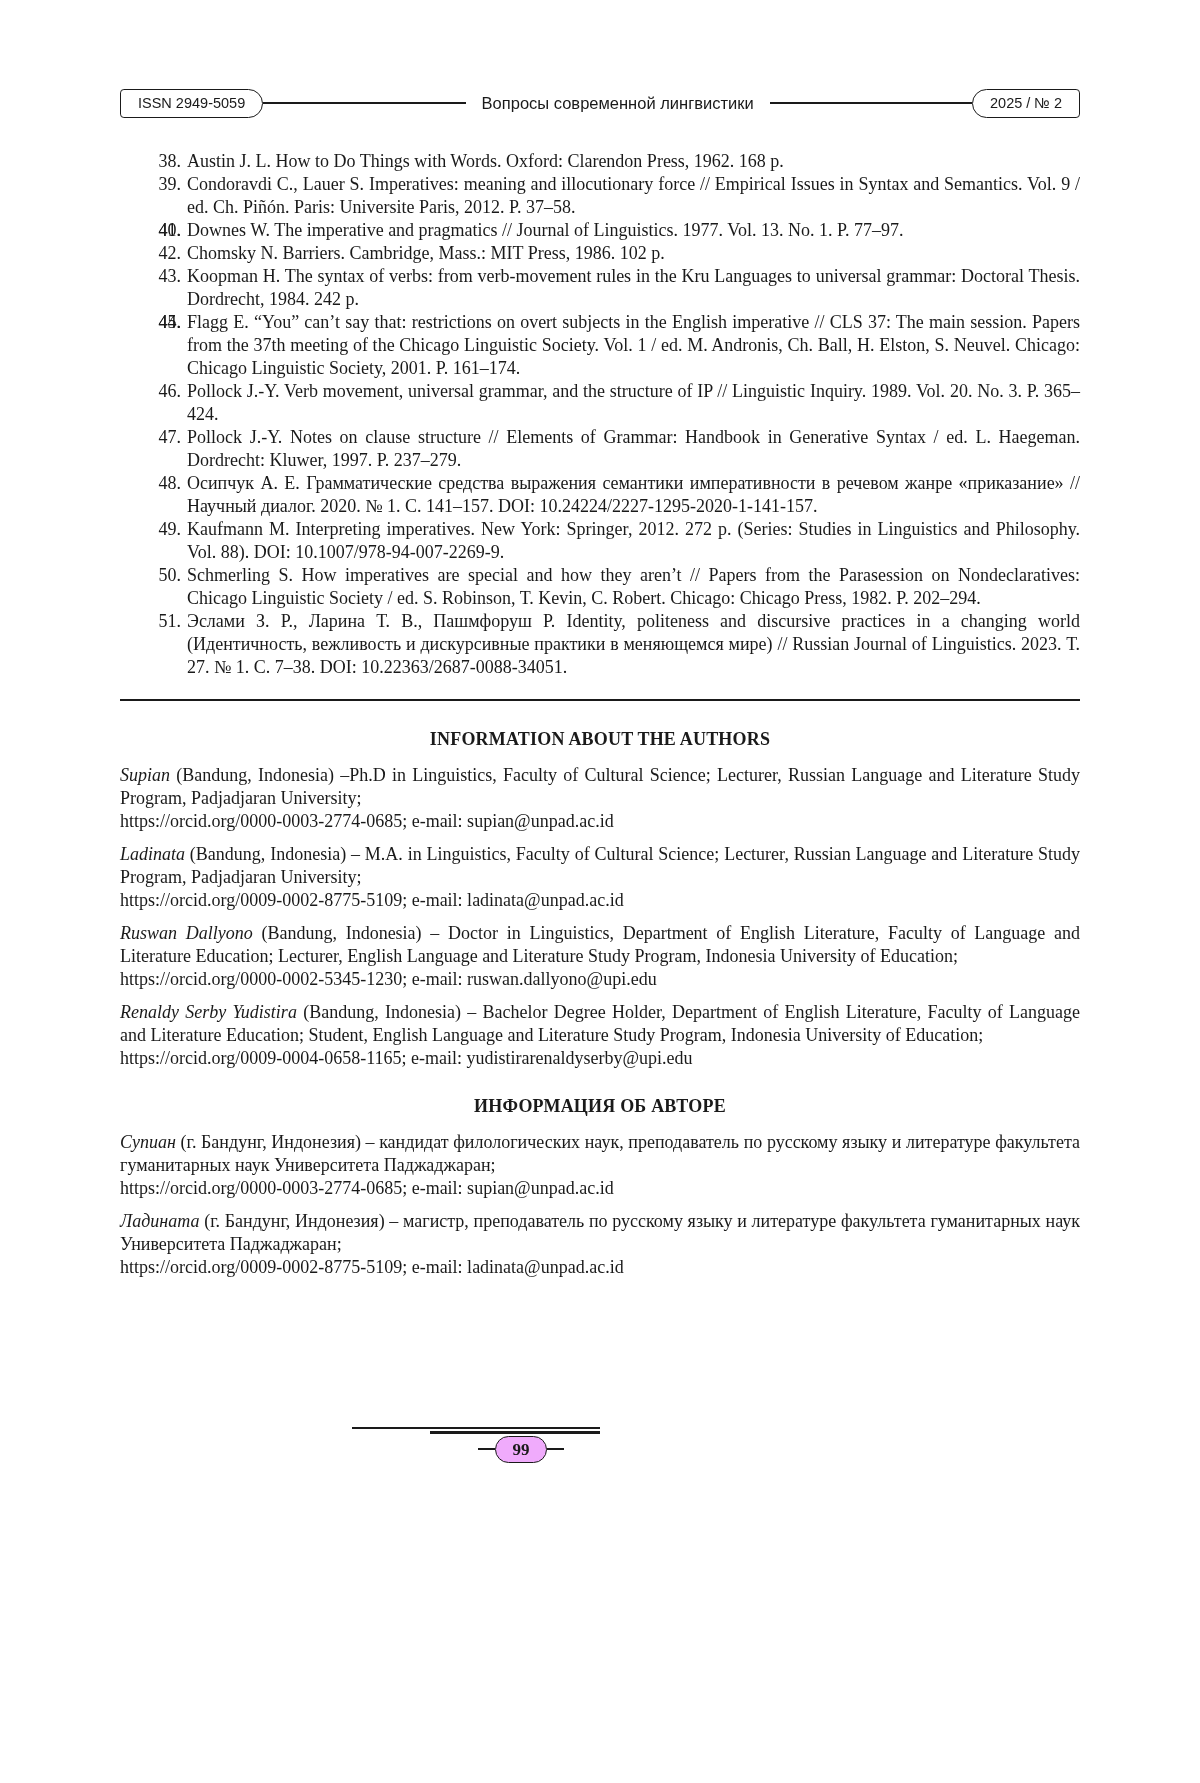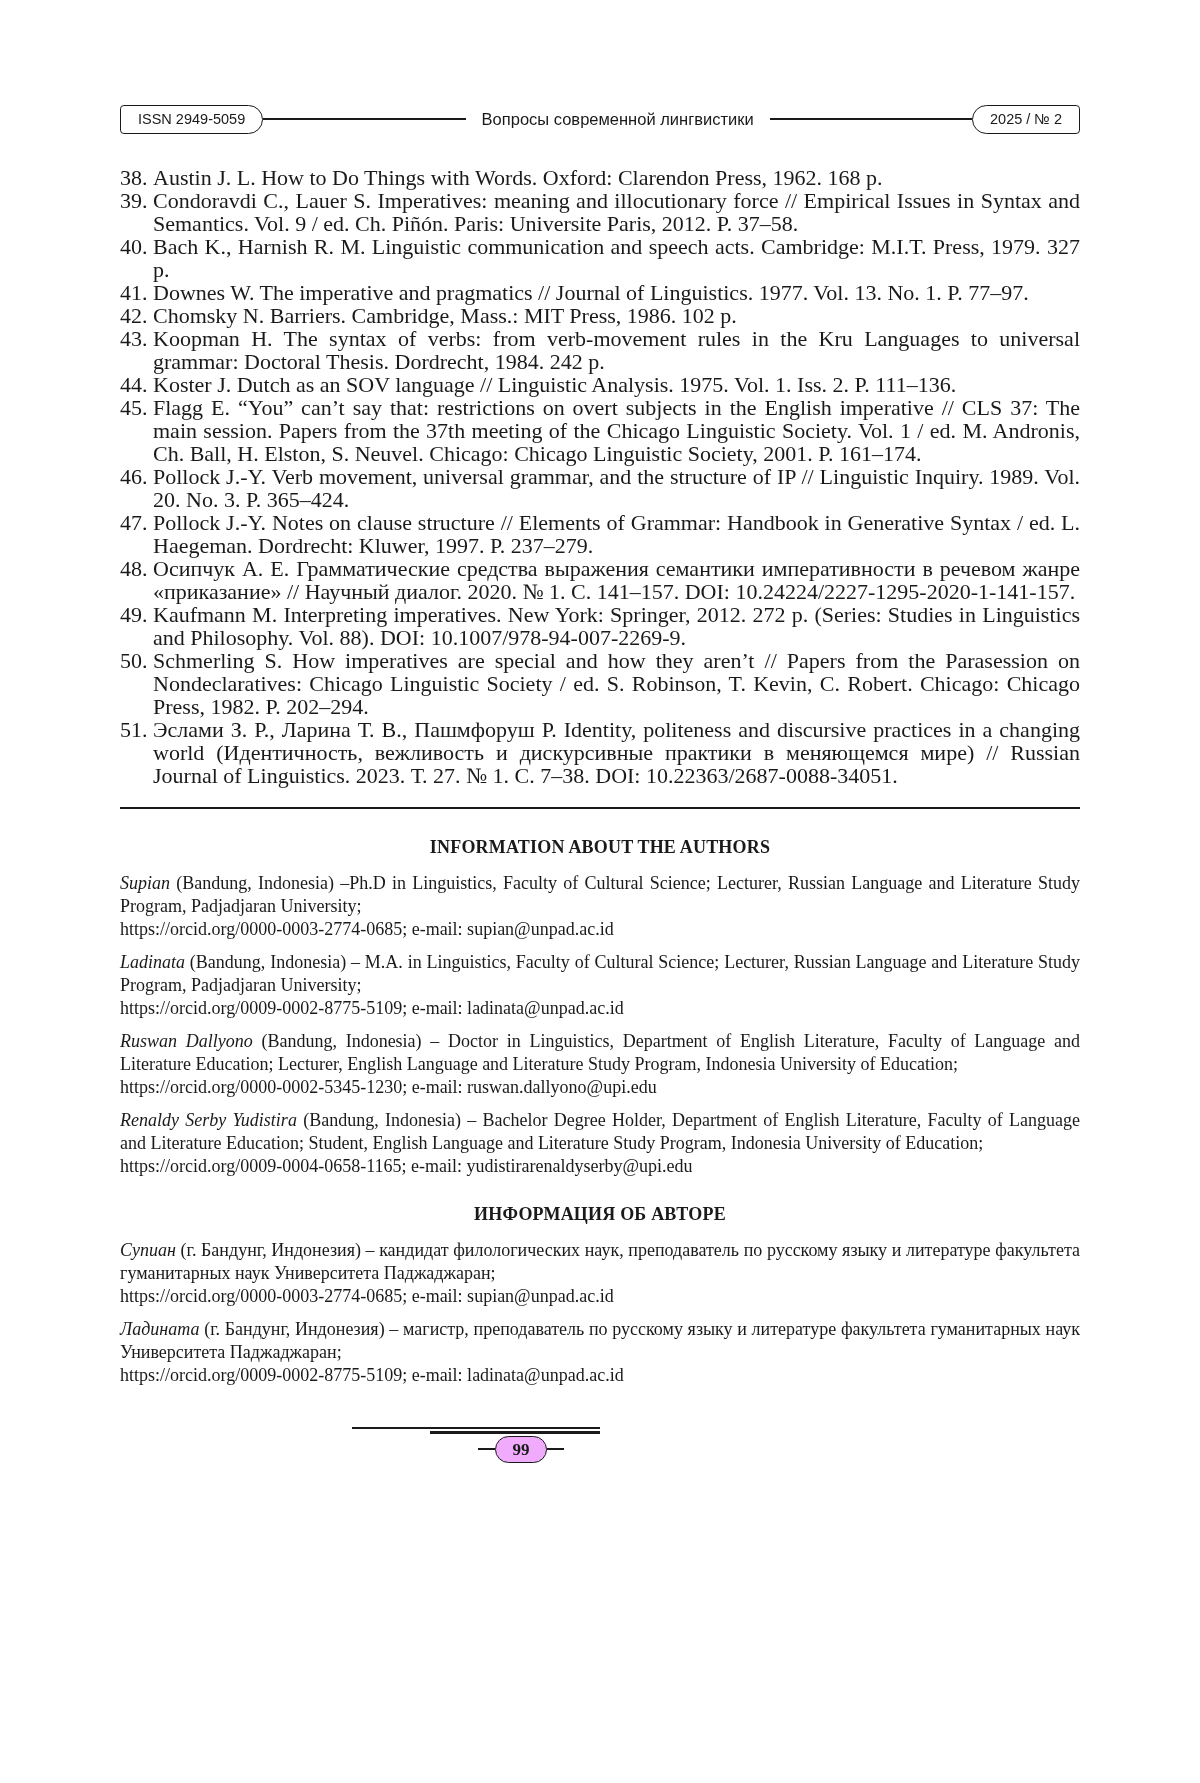--- a/index.html
+++ b/index.html
@@ -4,41 +4,41 @@
 <style>
   html,body { margin:0; padding:0; background:#ffffff; }
   .page {
     position:relative;
     width:1200px; height:1783px;
     background:#ffffff;
     font-family:"Liberation Serif", serif;
     color:#1a1a1a;
     overflow:hidden;
   }
-  .content { position:absolute; left:120px; top:16px; width:960px; }
+  .content { position:absolute; left:120px; top:0; width:960px; }
 
   
   .header { display:flex; align-items:center; height:34px; margin-top:86px; }
   .h-line { flex:1; height:1.6px; background:#1a1a1a; }
   .header-title {
     padding:0 16px;
     font-family:"Liberation Sans", sans-serif;
     font-size:16.5px; font-weight:400; white-space:nowrap;
   }
   .tab {
     border:1.6px solid #1a1a1a; height:29px; box-sizing:border-box;
     display:flex; align-items:center; padding:0 17px;
     font-family:"Liberation Sans", sans-serif; font-size:14.5px;
     background:#fff; white-space:nowrap;
   }
   .tab-left  { border-radius:4px 15px 15px 4px; }
   .tab-right { border-radius:15px 4px 4px 15px; }
 
   
-  .refs { margin-top:30px; font-size:22px; line-height:23px; }
+  .refs { margin-top:30px; font-size:18px; line-height:23px;margin-left:34px; }
   .ref { position:relative; padding-left:33px; text-align:justify; }
   .ref-num { position:absolute; left:0; top:0; width:27px; text-align:right; }
 
   
   .divider { margin:20px 0 0; border:none; border-top:2.5px solid #1a1a1a; }
 
   
   .section-heading {
     margin:28px 0 14px; text-align:center;
     font-size:18px; font-weight:bold; letter-spacing:0.2px;
@@ -74,25 +74,25 @@
       <div class="header-title">Вопросы современной лингвистики</div>
       <div class="h-line"></div>
       <div class="tab tab-right">
         <span>2025 / № 2</span>
       </div>
     </header>
 
     <div class="refs">
         <div class="ref"><span class="ref-num">38.</span><span>Austin J. L. How to Do Things with Words. Oxford: Clarendon Press, 1962. 168 p.</span></div>
         <div class="ref"><span class="ref-num">39.</span><span>Condoravdi C., Lauer S. Imperatives: meaning and illocutionary force // Empirical Issues in Syntax and Semantics. Vol. 9 / ed. Ch. Piñón. Paris: Universite Paris, 2012. P. 37–58.</span></div>
-        <div class="ref"><span class="ref-num">40.</span><span>Bach K., Harnish R. M. Linguistic communication and speech acts. Cambridge: M.I.T. Press, 1979. 327 p.</span></div>
+        <div class="ref"><span class="ref-num">40.</span></div>
         <div class="ref"><span class="ref-num">41.</span><span>Downes W. The imperative and pragmatics // Journal of Linguistics. 1977. Vol. 13. No. 1. P. 77–97.</span></div>
         <div class="ref"><span class="ref-num">42.</span><span>Chomsky N. Barriers. Cambridge, Mass.: MIT Press, 1986. 102 p.</span></div>
         <div class="ref"><span class="ref-num">43.</span><span>Koopman H. The syntax of verbs: from verb-movement rules in the Kru Languages to universal grammar: Doctoral Thesis. Dordrecht, 1984. 242 p.</span></div>
-        <div class="ref"><span class="ref-num">44.</span><span>Koster J. Dutch as an SOV language // Linguistic Analysis. 1975. Vol. 1. Iss. 2. P. 111–136.</span></div>
+        <div class="ref"><span class="ref-num">44.</span></div>
         <div class="ref"><span class="ref-num">45.</span><span>Flagg E. “You” can’t say that: restrictions on overt subjects in the English imperative // CLS 37: The main session. Papers from the 37th meeting of the Chicago Linguistic Society. Vol. 1 / ed. M. Andronis, Ch. Ball, H. Elston, S. Neuvel. Chicago: Chicago Linguistic Society, 2001. P. 161–174.</span></div>
         <div class="ref"><span class="ref-num">46.</span><span>Pollock J.-Y. Verb movement, universal grammar, and the structure of IP // Linguistic Inquiry. 1989. Vol. 20. No. 3. P. 365–424.</span></div>
         <div class="ref"><span class="ref-num">47.</span><span>Pollock J.-Y. Notes on clause structure // Elements of Grammar: Handbook in Generative Syntax / ed. L. Haegeman. Dordrecht: Kluwer, 1997. P. 237–279.</span></div>
         <div class="ref"><span class="ref-num">48.</span><span>Осипчук А. Е. Грамматические средства выражения семантики императивности в речевом жанре «приказание» // Научный диалог. 2020. № 1. С. 141–157. DOI: 10.24224/2227-1295-2020-1-141-157.</span></div>
         <div class="ref"><span class="ref-num">49.</span><span>Kaufmann M. Interpreting imperatives. New York: Springer, 2012. 272 p. (Series: Studies in Linguistics and Philosophy. Vol. 88). DOI: 10.1007/978-94-007-2269-9.</span></div>
         <div class="ref"><span class="ref-num">50.</span><span>Schmerling S. How imperatives are special and how they aren’t // Papers from the Parasession on Nondeclaratives: Chicago Linguistic Society / ed. S. Robinson, T. Kevin, C. Robert. Chicago: Chicago Press, 1982. P. 202–294.</span></div>
         <div class="ref"><span class="ref-num">51.</span><span>Эслами З. Р., Ларина Т. В., Пашмфоруш Р. Identity, politeness and discursive practices in a changing world (Идентичность, вежливость и дискурсивные практики  в меняющемся мире) // Russian Journal of Linguistics. 2023. Т. 27. № 1. С. 7–38. DOI: 10.22363/2687-0088-34051.</span></div>
       </div>
 
     <hr class="divider">

